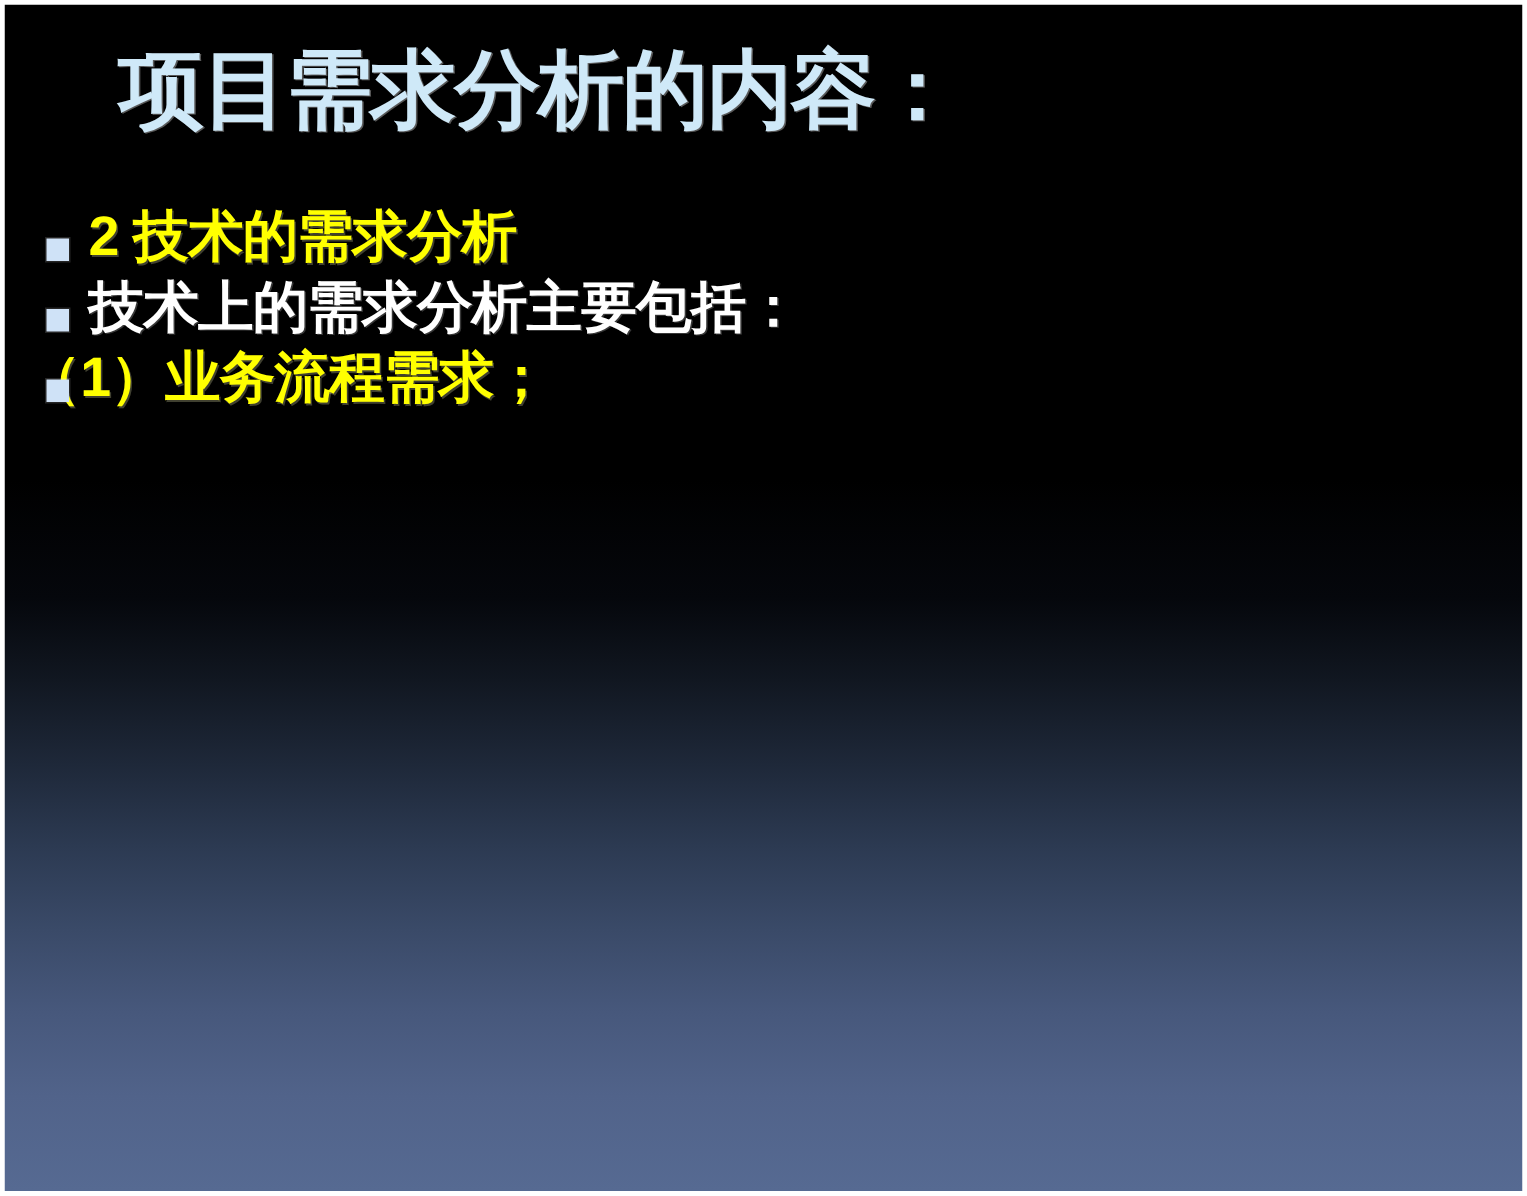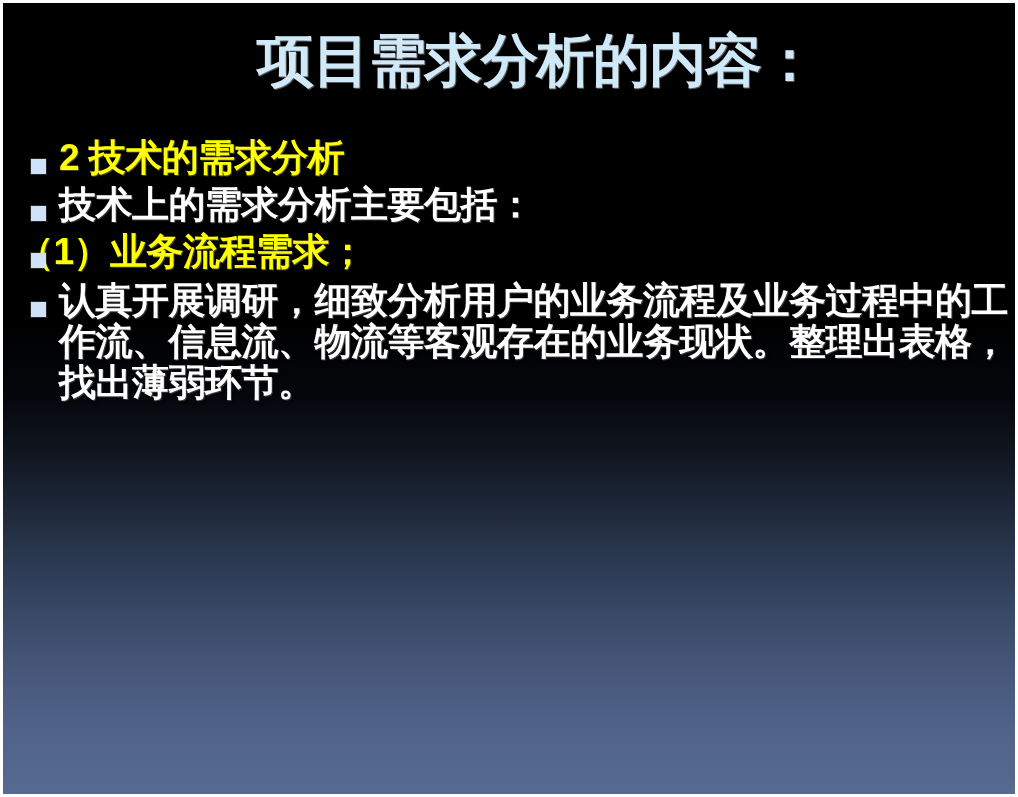--- a/index.html
+++ b/index.html
@@ -38,31 +38,30 @@
   
   #title-block {
     position: absolute;
     left: 0;
     top: 28px;
     width: 1012px;
     height: 90px;
   }
   #slide-title {
     margin: 0;
-    padding: 0 0 0 56px;
+    padding: 0 0 0 76px;
     font-size: 57px;
     line-height: 1.05;
     font-weight: 700;
     color: #cfe9f8;
     letter-spacing: -1px;
     white-space: nowrap;
     text-shadow:
       1px 1px 0 rgba(255,255,255,0.35),
       2px 2px 3px rgba(0,0,0,0.55);
-    text-align: center;
   }
 
   
   #body-block {
     position: absolute;
     left: 0;
     top: 134px;
     width: 1012px;
   }
   .bullet-row {
@@ -132,20 +131,16 @@
     <div class="bullet-row row-2">
       <span class="bullet-marker"></span>
       <span class="bullet-text">技术上的需求分析主要包括：</span>
     </div>
 
     <div class="bullet-row row-3 indent-1">
       <span class="bullet-marker"></span>
       <span class="bullet-text accent">（1）业务流程需求；</span>
     </div>
 
-    <div class="bullet-row row-4">
-      <span class="bullet-marker"></span>
-      <span class="bullet-text">认真开展调研，细致分析用户的业务流程及业务过程中的工作流、信息流、物流等客观存在的业务现状。整理出表格，找出薄弱环节。</span>
-    </div>
 
 
   </div>
 </div>
 
 </body></html>

